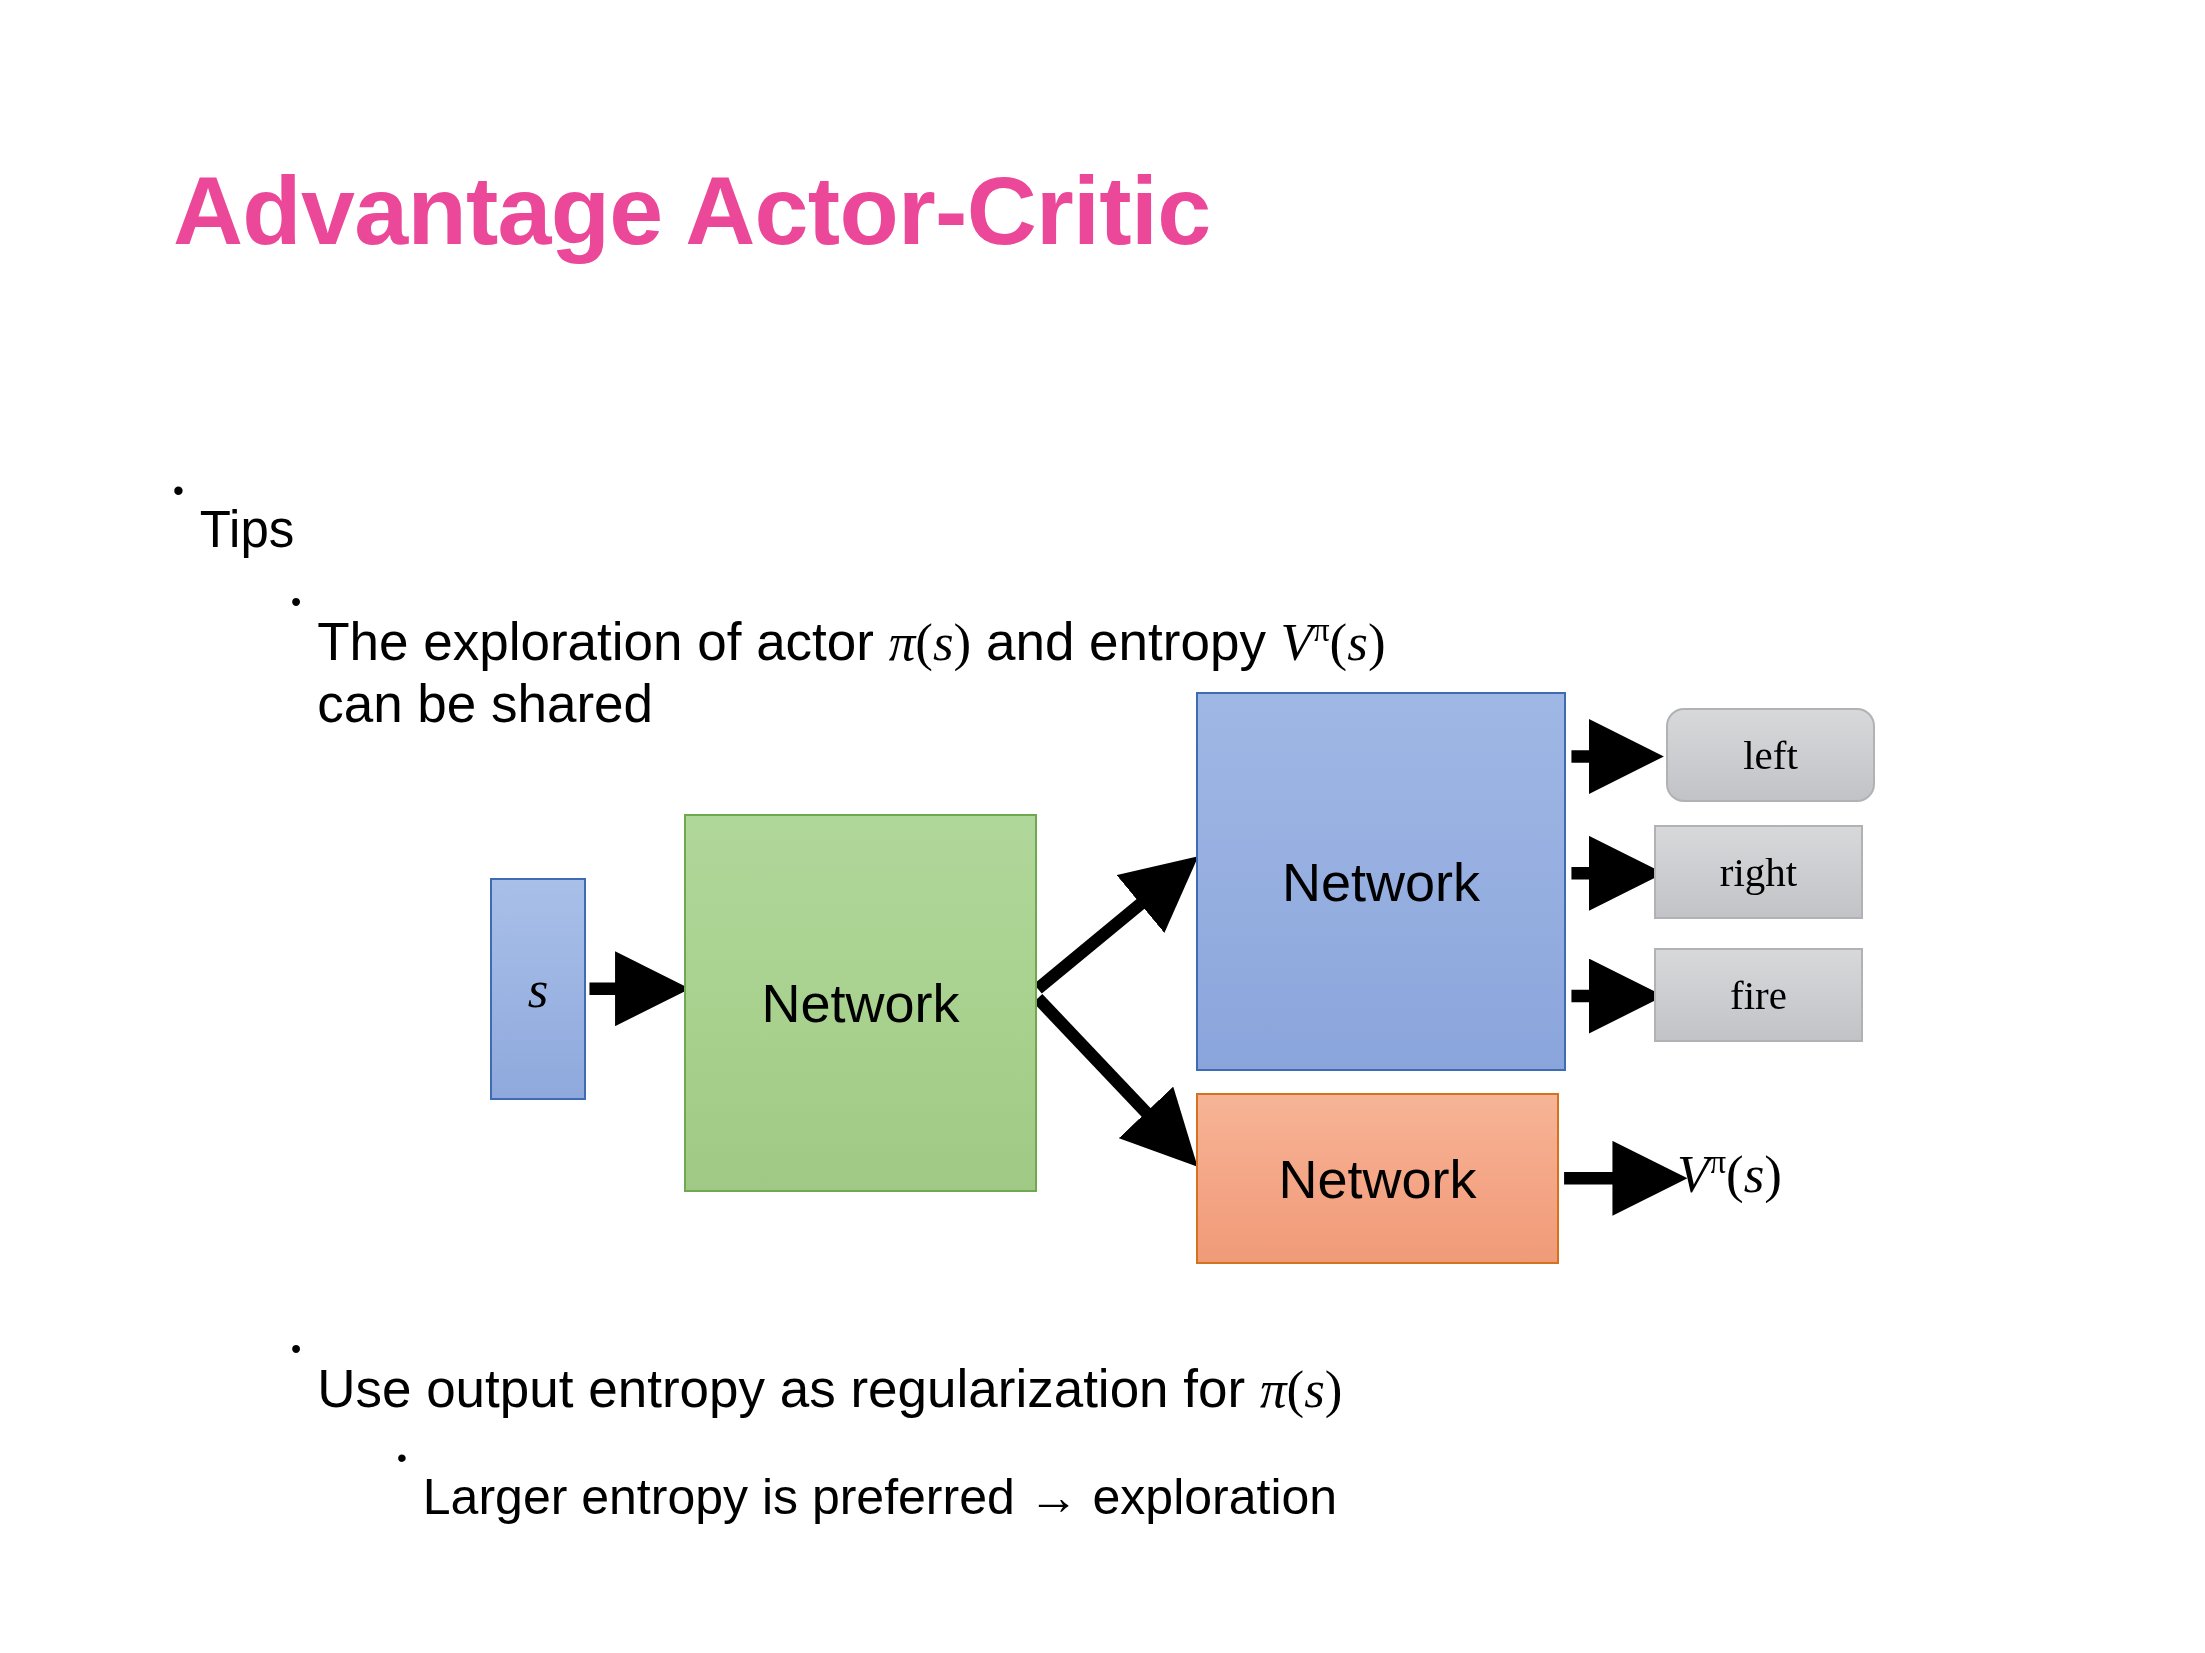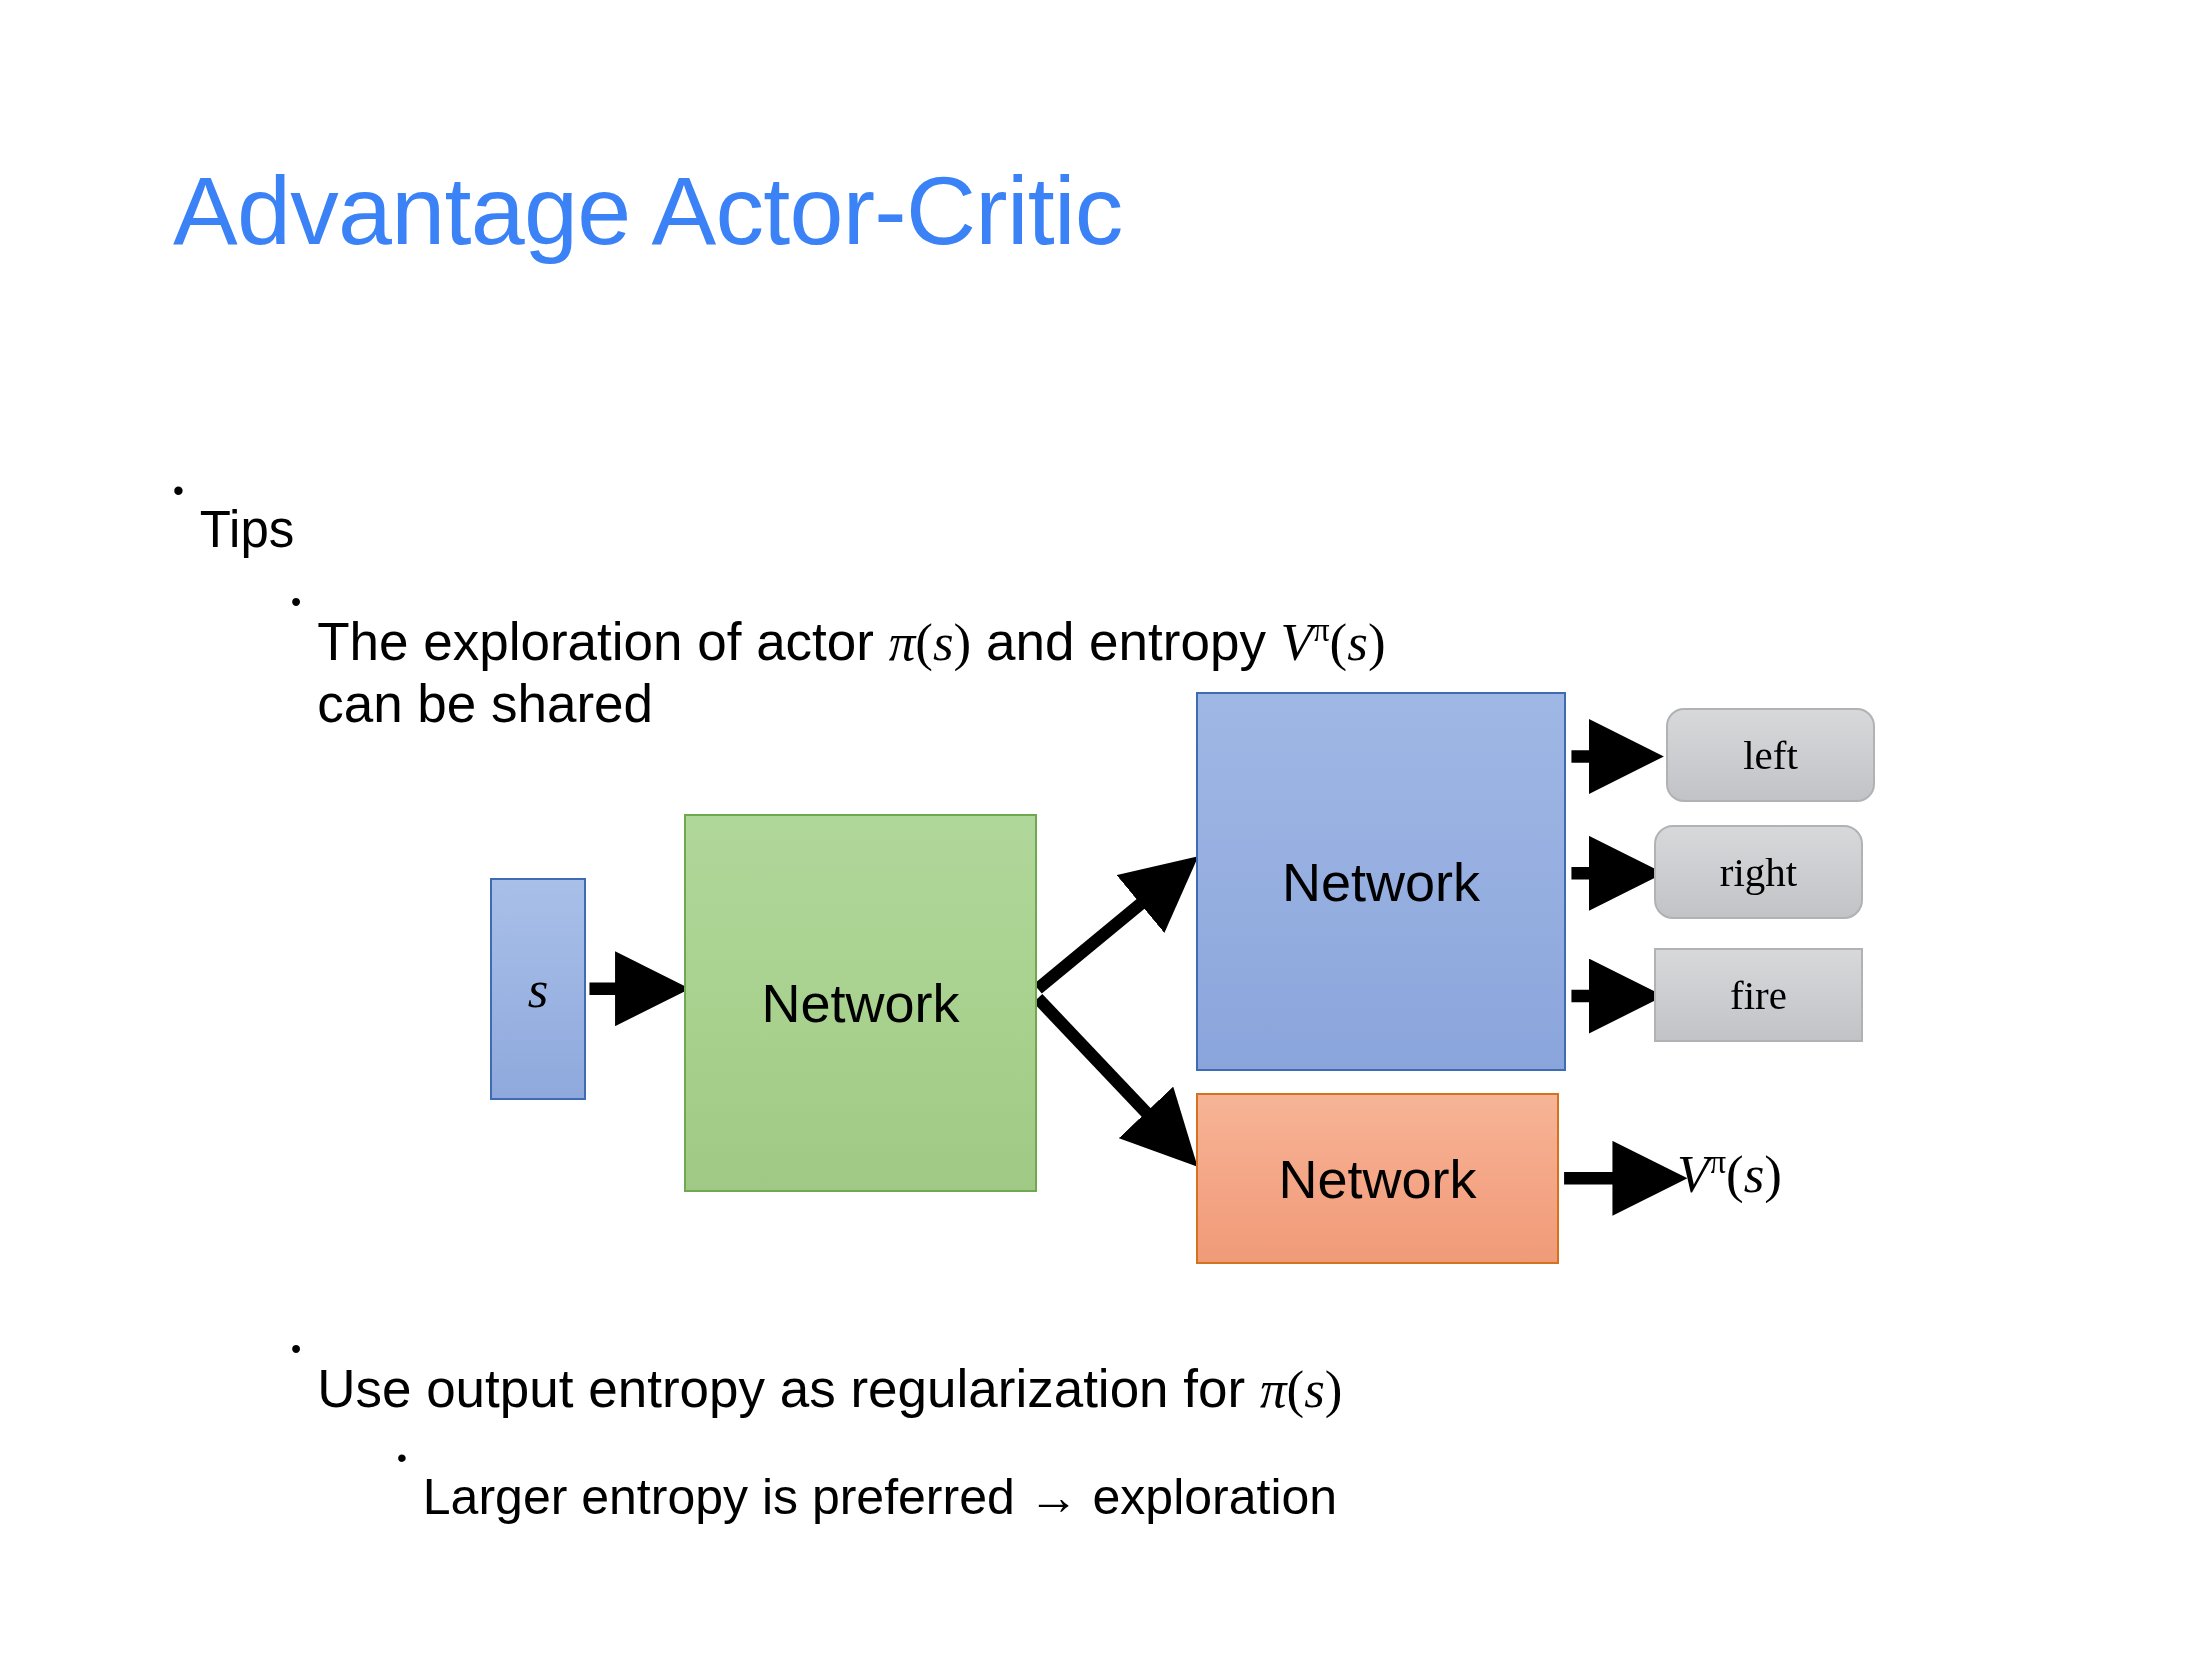--- a/index.html
+++ b/index.html
@@ -22,23 +22,23 @@
     background: #ffffff;
   }
 
   
   .slide-title {
     position: absolute;
     left: 173px;
     top: 160px;
     font-size: 97px;
     line-height: 1.05;
-    font-weight: 400;
+    font-weight: 700;
     letter-spacing: -0.7px;
-    color: #3b82f6;
+    color: #ec4899;
     white-space: nowrap;
   }
 
   
   .bullet {
     position: absolute;
     display: flex;
     align-items: flex-start;
     color: #000000;
   }
@@ -144,21 +144,21 @@
   #box-critic .node-label { font-size: 54px; }
 
   .action-box {
     width: 209px; height: 94px;
     background: linear-gradient(180deg, #d6d8da 0%, #cbcdd0 55%, #c1c3c6 100%);
     border: 2.2px solid #b0b2b5;
     font-family: "Liberation Serif", serif;
     font-size: 41px;
   }
   #box-left  { left: 1666px; top: 708px; border-radius: 18px;  }
-  #box-right { left: 1654px; top: 825px; border-radius: 19px; }
+  #box-right { left: 1654px; top: 825px; }
   #box-fire  { left: 1654px; top: 948px; }
 
   #label-v {
     position: absolute;
     left: 1677px; top: 1144px;
     font-family: "Liberation Serif", serif;
     font-style: italic;
     font-size: 53px;
     white-space: nowrap;
   }

